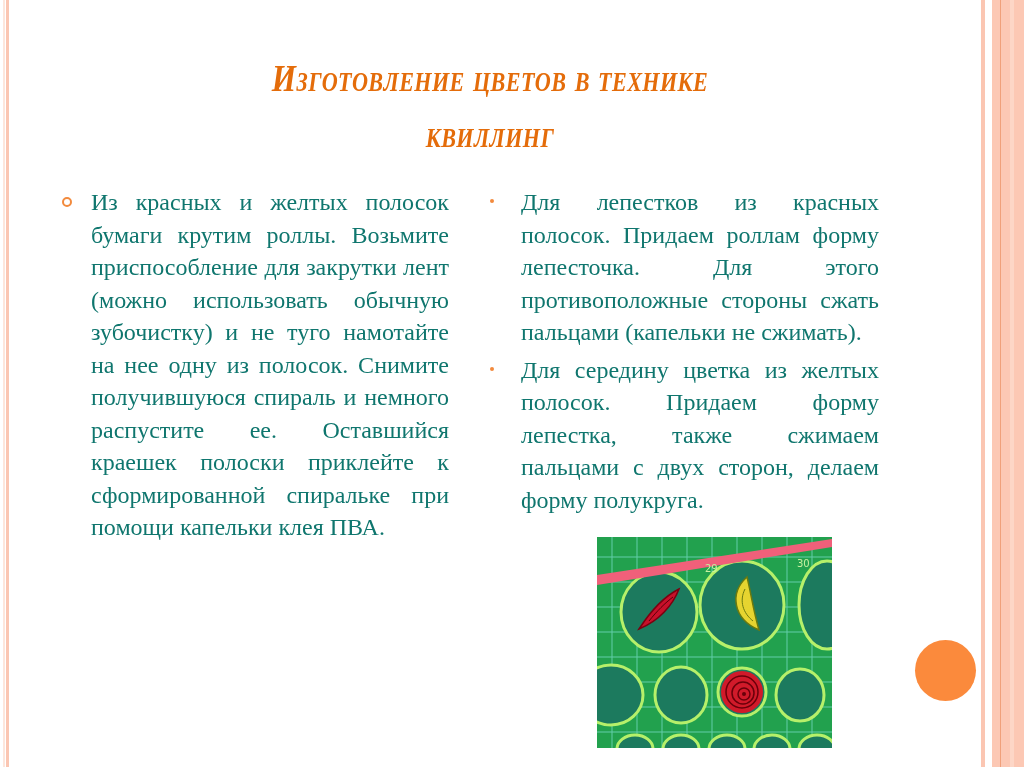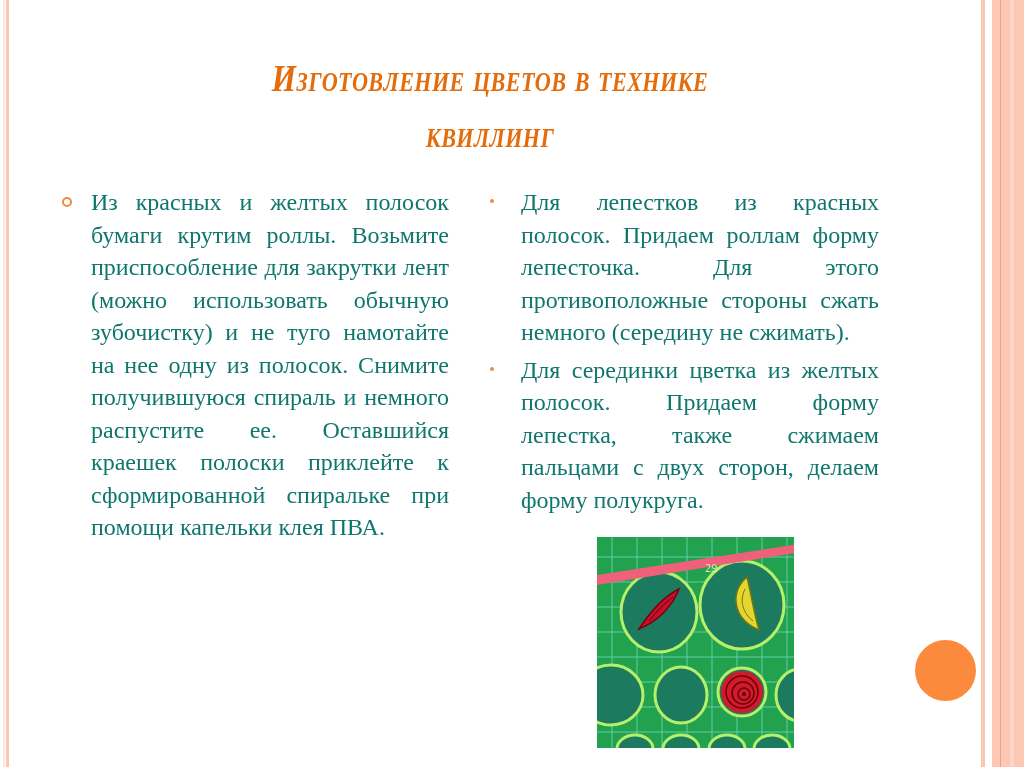--- a/index.html
+++ b/index.html
@@ -36,21 +36,21 @@
   .bullet-ring {
     position: absolute; left: -29px; top: 11px;
     width: 6px; height: 6px; border: 2.5px solid #f28a3d; border-radius: 50%;
   }
   .bullet-dot {
     position: absolute; left: -31px; top: 13px;
     width: 4px; height: 4px; background: #f28a3d; border-radius: 50%;
   }
 
   .photo {
-    position: absolute; left: 597px; top: 537px; width: 197px; height: 211px;
+    position: absolute; left: 597px; top: 537px; width: 235px; height: 211px;
     background: #1f9a4a; overflow: hidden;
   }
   .photo svg { display: block; }
 
   .deco-circle {
     position: absolute; left: 915px; top: 640px; width: 61px; height: 61px;
     border-radius: 50%; background: #fb8a3c;
   }
 </style>
 </head>
@@ -71,25 +71,25 @@
 <div class="col col-left">
   <div class="para">
     <span class="bullet-ring"></span>
     <span>Из красных и желтых полосок бумаги крутим роллы. Возьмите приспособление для закрутки лент (можно использовать обычную зубочистку) и не туго намотайте на нее одну из полосок. Снимите получившуюся спираль и немного распустите ее. Оставшийся краешек полоски приклейте к сформированной спиральке при помощи капельки клея ПВА.</span>
   </div>
 </div>
 
 <div class="col col-right">
   <div class="para">
     <span class="bullet-dot"></span>
-    <span>Для лепестков из красных полосок. Придаем роллам форму лепесточка. Для этого противоположные стороны сжать немного (середину не сжимать).</span>
+    <span>Для лепестков из красных полосок. Придаем роллам форму лепесточка. Для этого противоположные стороны сжать пальцами (капельки не сжимать).</span>
   </div>
   <div class="para">
     <span class="bullet-dot"></span>
-    <span>Для серединки цветка из желтых полосок. Придаем форму лепестка, также сжимаем пальцами с двух сторон, делаем форму полукруга.</span>
+    <span>Для середину цветка из желтых полосок. Придаем форму лепестка, также сжимаем пальцами с двух сторон, делаем форму полукруга.</span>
   </div>
 </div>
 
 <div class="photo">
   <svg width="235" height="211" viewBox="0 0 235 211" xmlns="http://www.w3.org/2000/svg">
     <rect width="235" height="211" fill="#22a14e"></rect>
 
     <g stroke="#7fe0d0" stroke-width="1" opacity="0.7">
       <line x1="0" y1="20" x2="235" y2="20"></line>
       <line x1="0" y1="45" x2="235" y2="45"></line>

